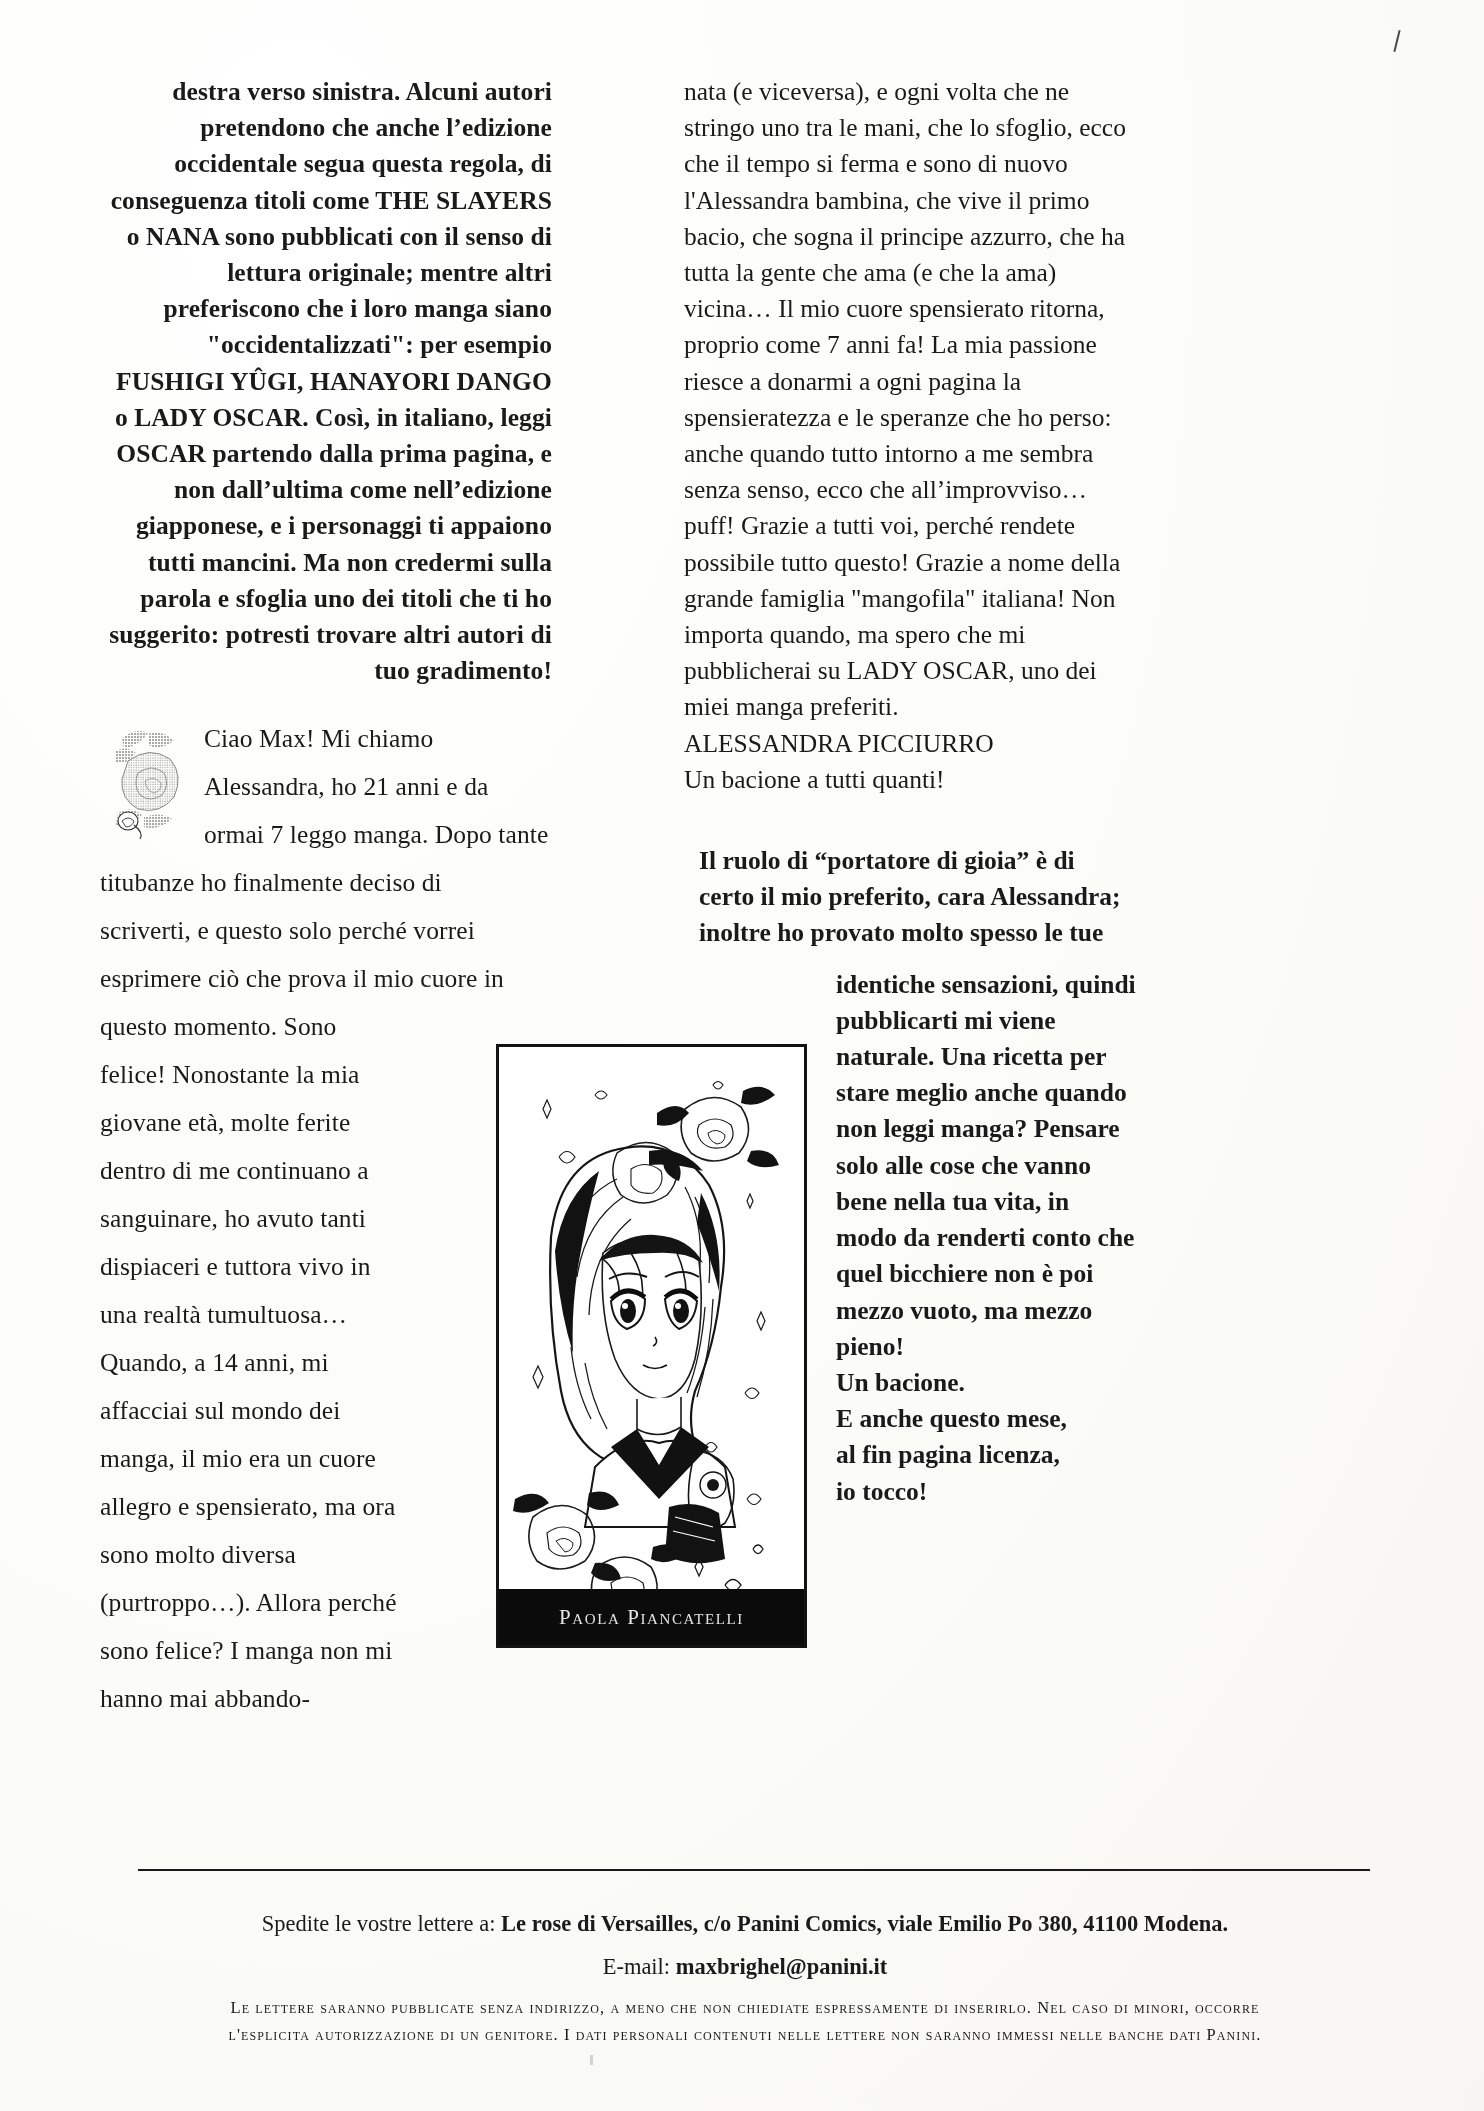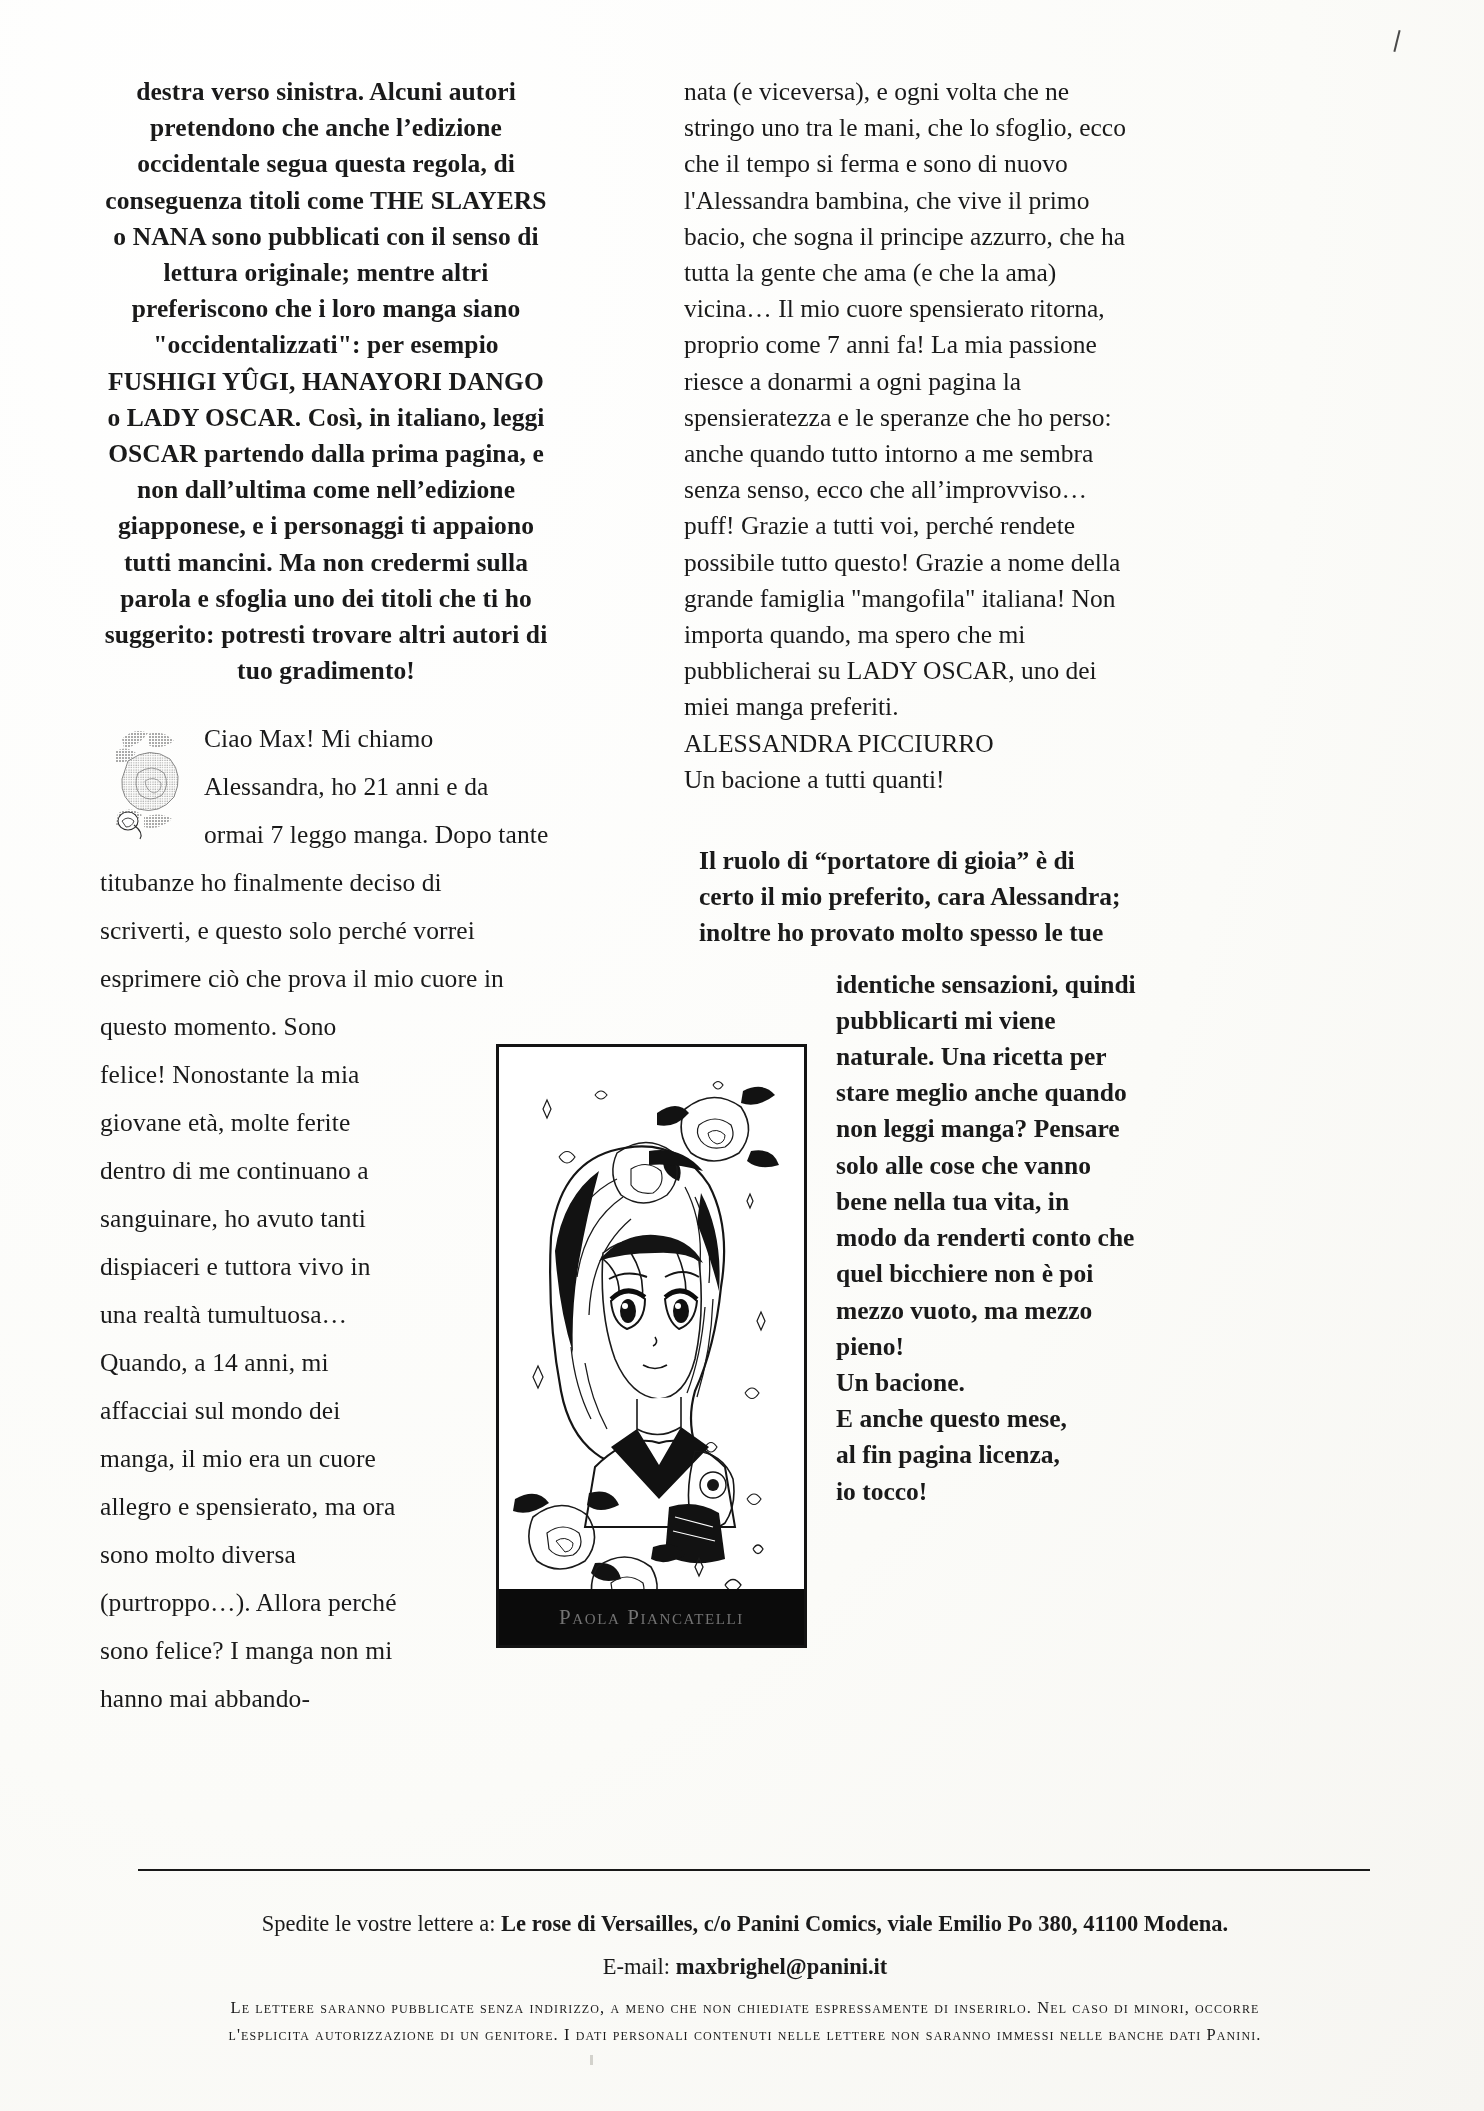--- a/index.html
+++ b/index.html
@@ -29,21 +29,21 @@
   }
   .col-left{left:0;}
   .col-right{left:584px;}
 
   .ed{
     font-weight:700;
     font-size:25.5px;
     line-height:36.2px;
     letter-spacing:.1px;
     margin:0;
-    text-align:center;
+    text-align:right;
     font-family:Liberation Serif, serif;
   }
   .letter{
     font-weight:400;
     font-size:25.5px;
     line-height:48px;
     margin:0;
     letter-spacing:.1px;
   }
   .letter-right{
@@ -71,21 +71,21 @@
     position:absolute;
     left:496px;top:1044px;
     width:305px;height:598px;
     background:#fff;
     border:3px solid #131313;
     overflow:hidden;
   }
   .illus-art{position:absolute;inset:0;background:#fff;}
   .illus-caption{
     position:absolute;left:0;right:0;bottom:0;height:56px;
-    background:#0b0b0b;color:#737373;
+    background:#0b0b0b;color:#e5e5e5;
     display:flex;align-items:center;justify-content:center;
     font-size:21px;letter-spacing:1.6px;
     font-variant:small-caps;
     font-family:"Liberation Serif",serif;
   }
 
   
   .reply{
     font-weight:700;
     font-size:25.5px;

